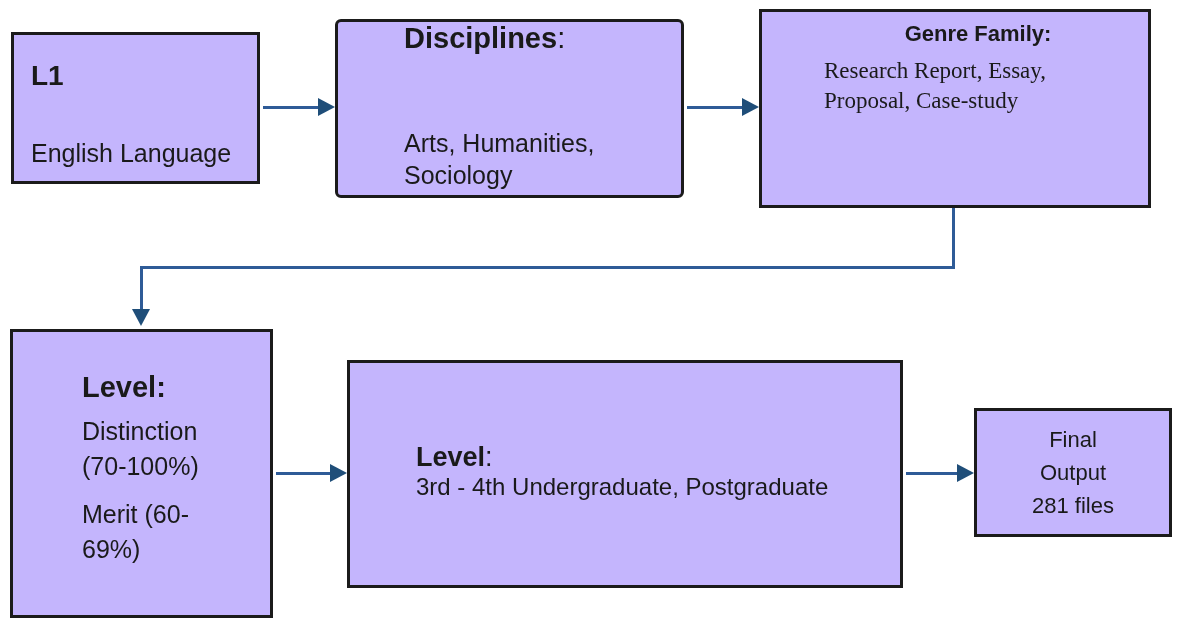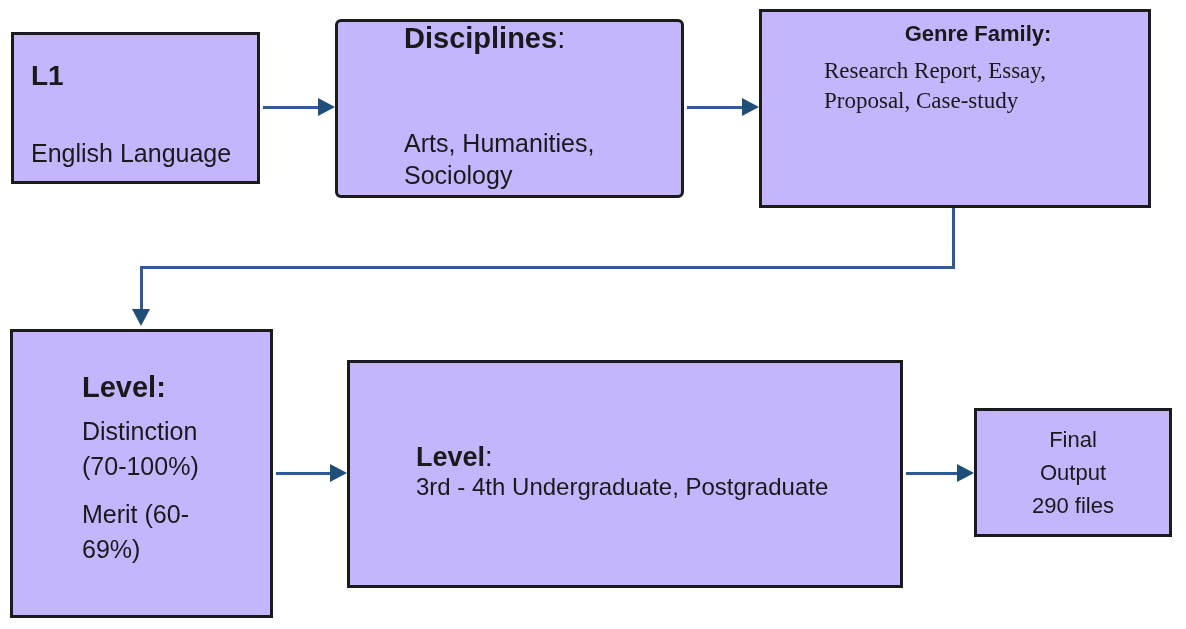--- a/index.html
+++ b/index.html
@@ -148,16 +148,16 @@
     </div>
     <div class="body">3rd - 4th Undergraduate, Postgraduate</div>
   </div>
 
   <div class="shaft-h" style="left:906px; top:472px; width:52px;"></div>
   <div class="head-right" style="left:957px; top:464px;"></div>
 
   <div class="box" id="box-final">
     <div class="out-line">Final</div>
     <div class="out-line">Output</div>
-    <div class="out-line">290 files</div>
+    <div class="out-line">281 files</div>
   </div>
 
 </div>
 
 </body></html>

